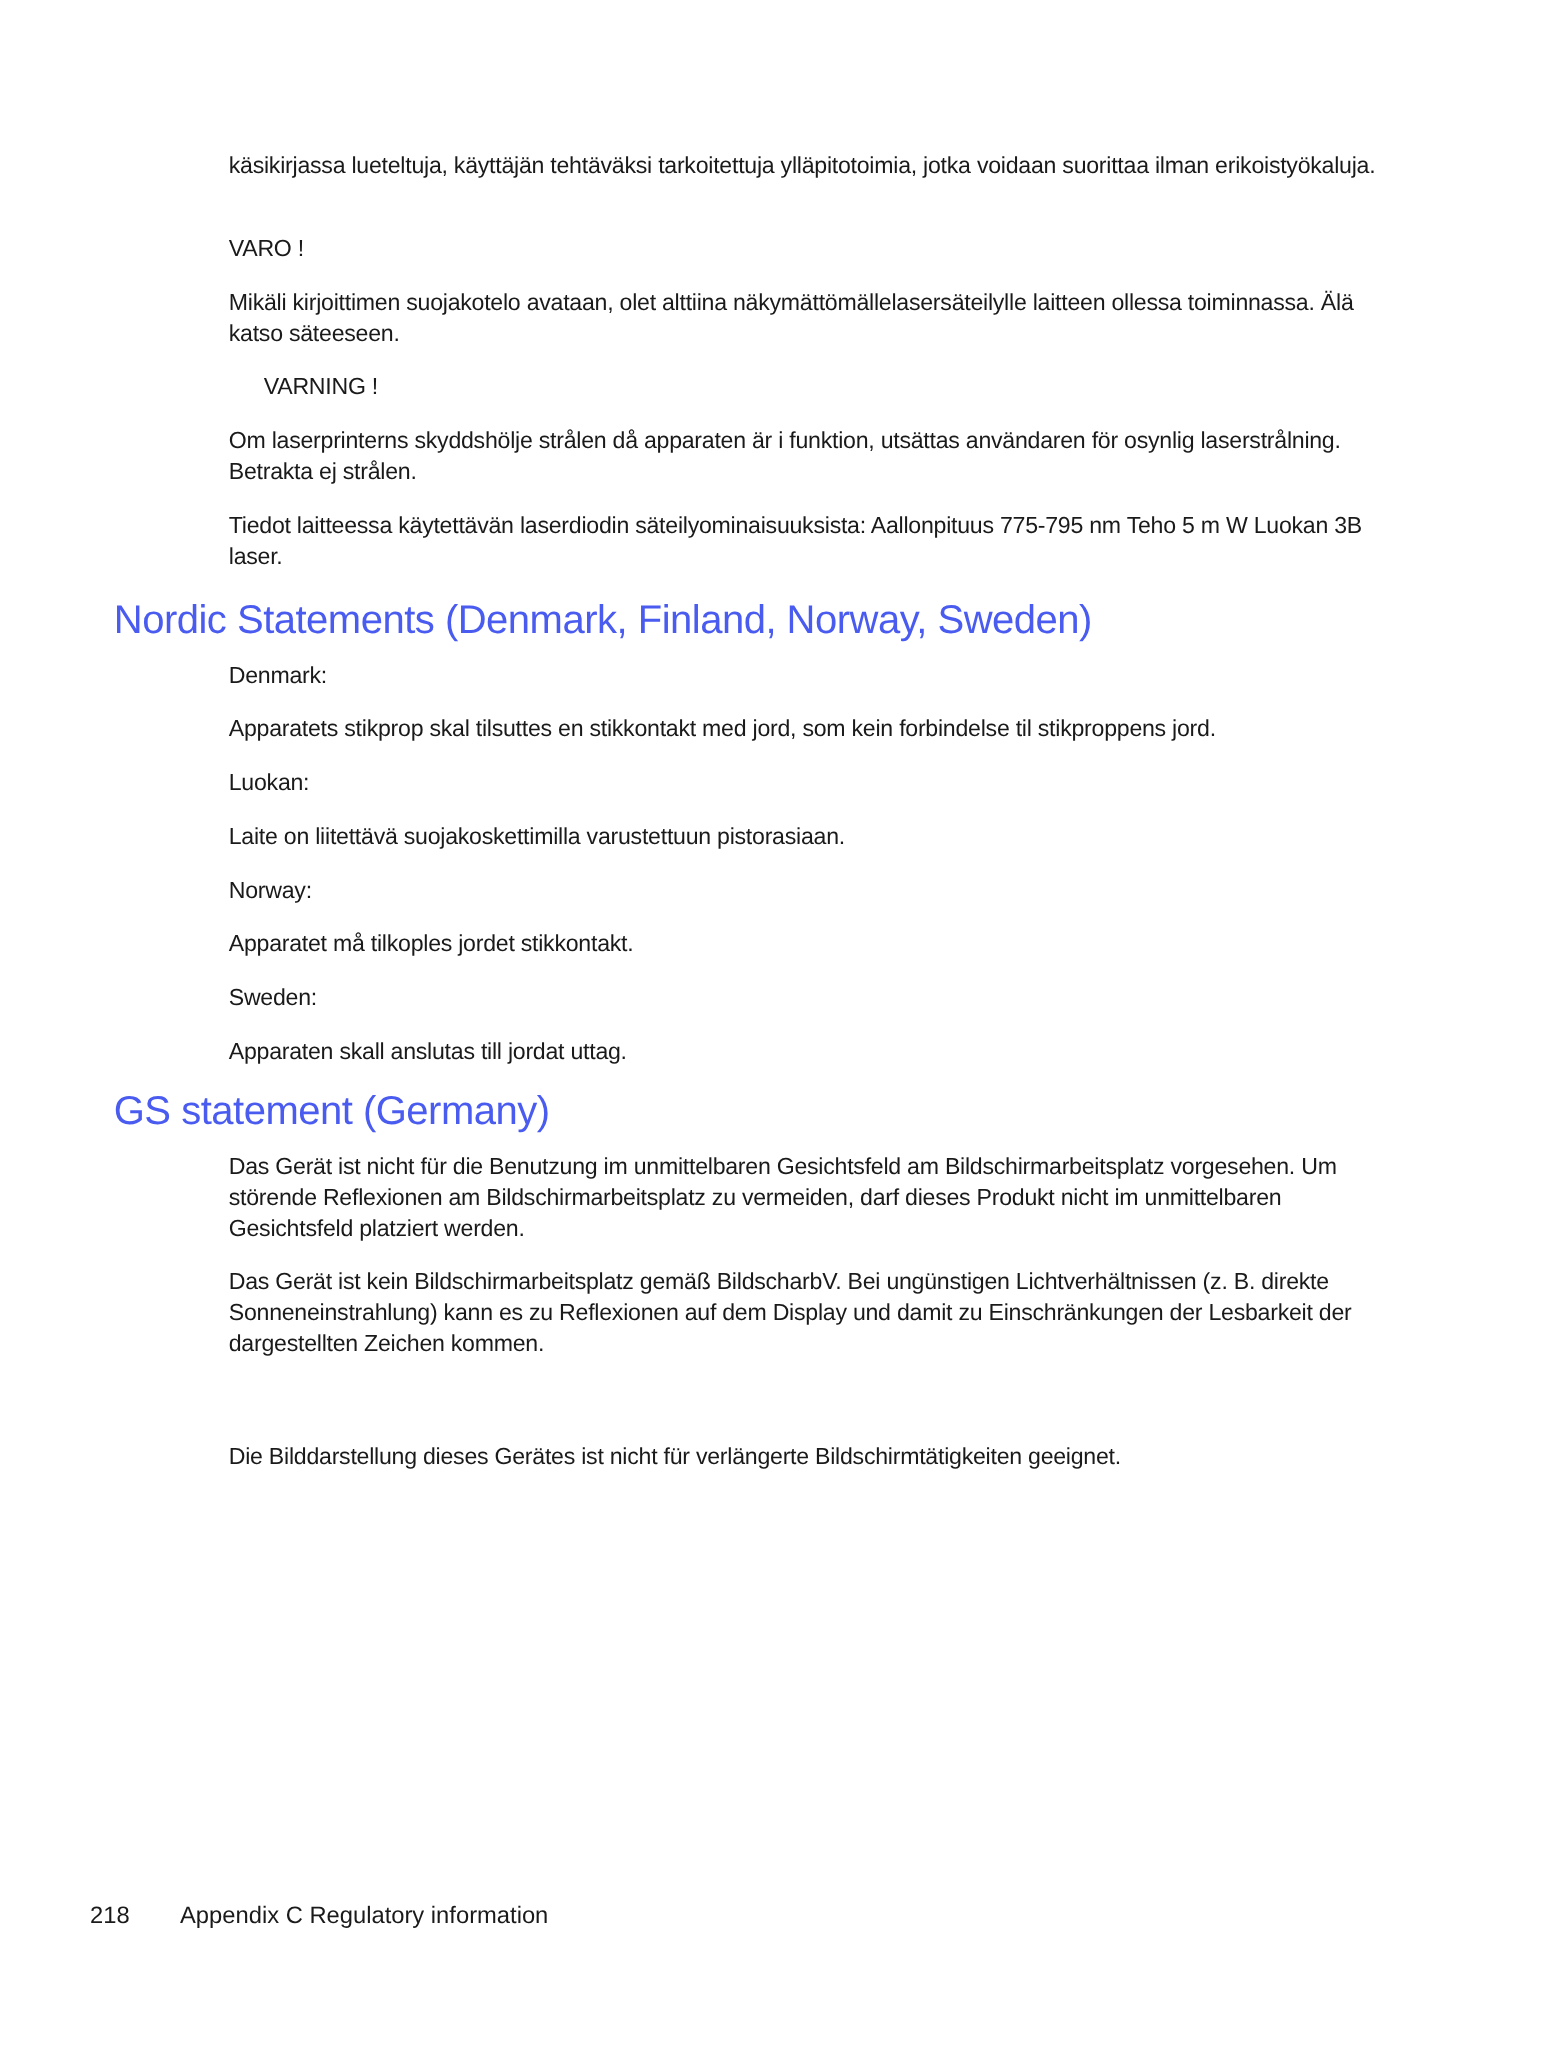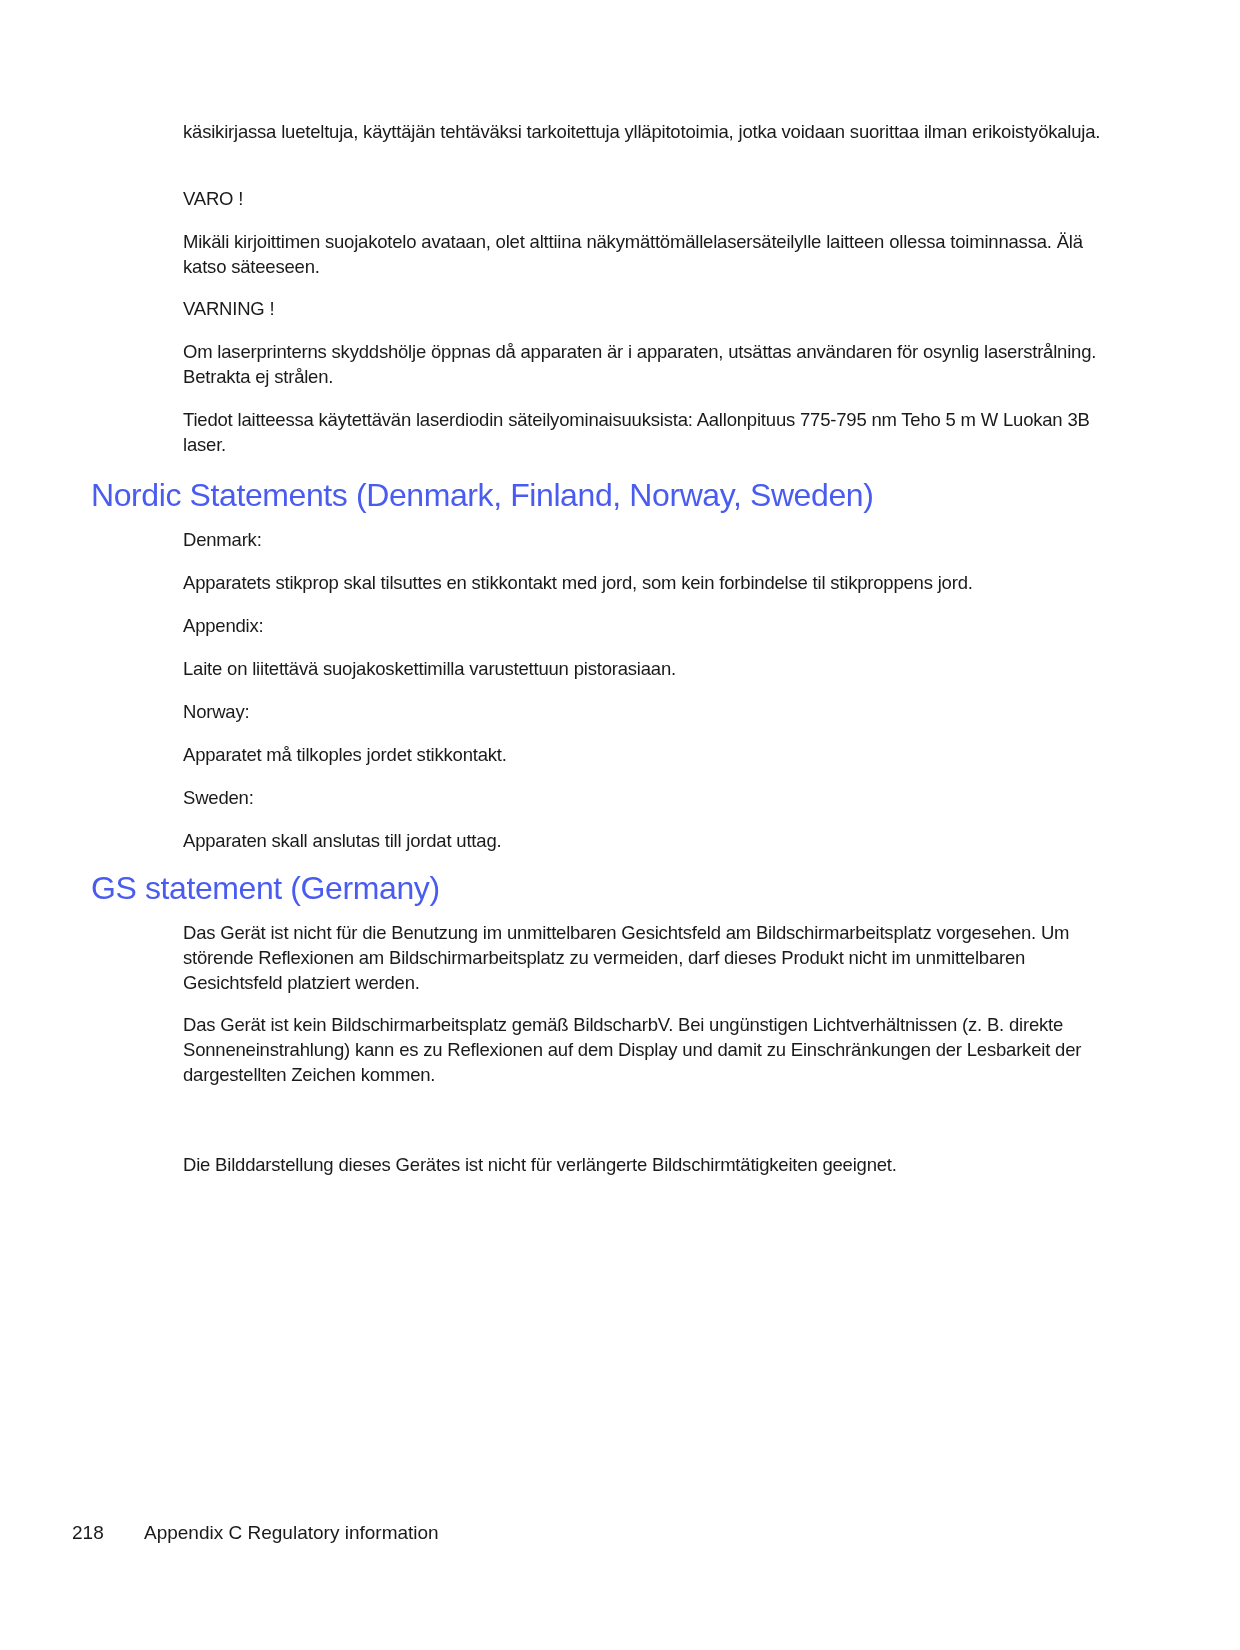--- a/index.html
+++ b/index.html
@@ -27,40 +27,40 @@
 
   <div class="body-col" style="top:119px;">
     <p class="para">käsikirjassa lueteltuja, käyttäjän tehtäväksi tarkoitettuja ylläpitotoimia, jotka voidaan suorittaa ilman erikoistyökaluja.</p>
   </div>
   <div class="body-col" style="top:186px;">
     <p class="para">VARO !</p>
   </div>
   <div class="body-col" style="top:229px;">
     <p class="para">Mikäli kirjoittimen suojakotelo avataan, olet alttiina näkymättömällelasersäteilylle laitteen ollessa toiminnassa. Älä katso säteeseen.</p>
   </div>
-  <div class="body-col" style="top:296px;">
+  <div class="body-col" style="top:296px;margin-left:28px;">
     <p class="para">VARNING !</p>
   </div>
   <div class="body-col" style="top:339px;">
-    <p class="para">Om laserprinterns skyddshölje öppnas då apparaten är i apparaten, utsättas användaren för osynlig laserstrålning. Betrakta ej strålen.</p>
+    <p class="para">Om laserprinterns skyddshölje strålen då apparaten är i funktion, utsättas användaren för osynlig laserstrålning. Betrakta ej strålen.</p>
   </div>
   <div class="body-col" style="top:407px;">
     <p class="para">Tiedot laitteessa käytettävän laserdiodin säteilyominaisuuksista: Aallonpituus 775-795 nm Teho 5 m W Luokan 3B laser.</p>
   </div>
 
   <h2 class="section" style="top:478px;">Nordic Statements (Denmark, Finland, Norway, Sweden)</h2>
 
   <div class="body-col" style="top:527px;">
     <p class="para">Denmark:</p>
   </div>
   <div class="body-col" style="top:570px;">
     <p class="para">Apparatets stikprop skal tilsuttes en stikkontakt med jord, som kein forbindelse til stikproppens jord.</p>
   </div>
   <div class="body-col" style="top:613px;">
-    <p class="para">Appendix:</p>
+    <p class="para">Luokan:</p>
   </div>
   <div class="body-col" style="top:656px;">
     <p class="para">Laite on liitettävä suojakoskettimilla varustettuun pistorasiaan.</p>
   </div>
   <div class="body-col" style="top:699px;">
     <p class="para">Norway:</p>
   </div>
   <div class="body-col" style="top:742px;">
     <p class="para">Apparatet må tilkoples jordet stikkontakt.</p>
   </div>

